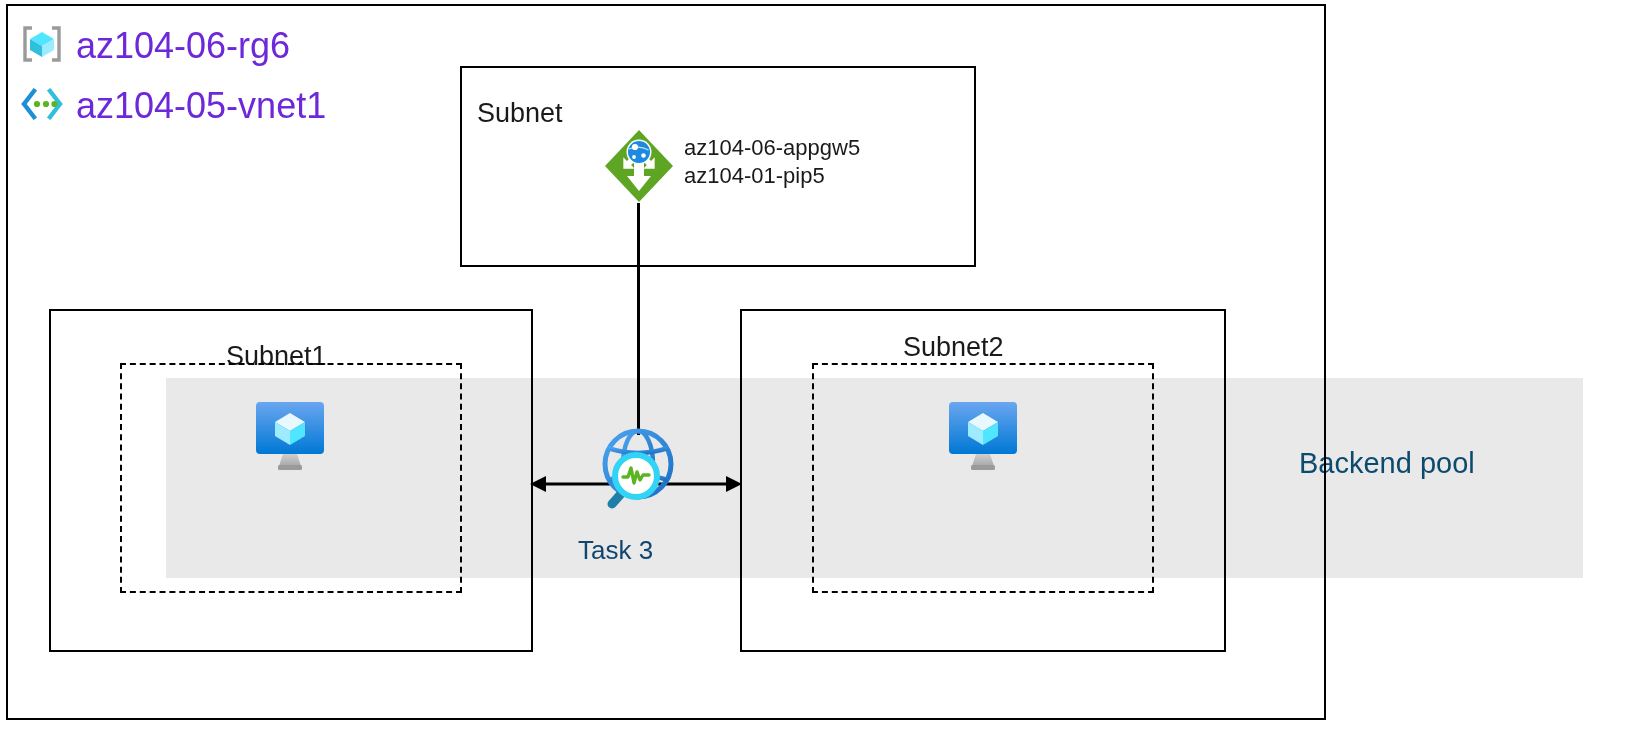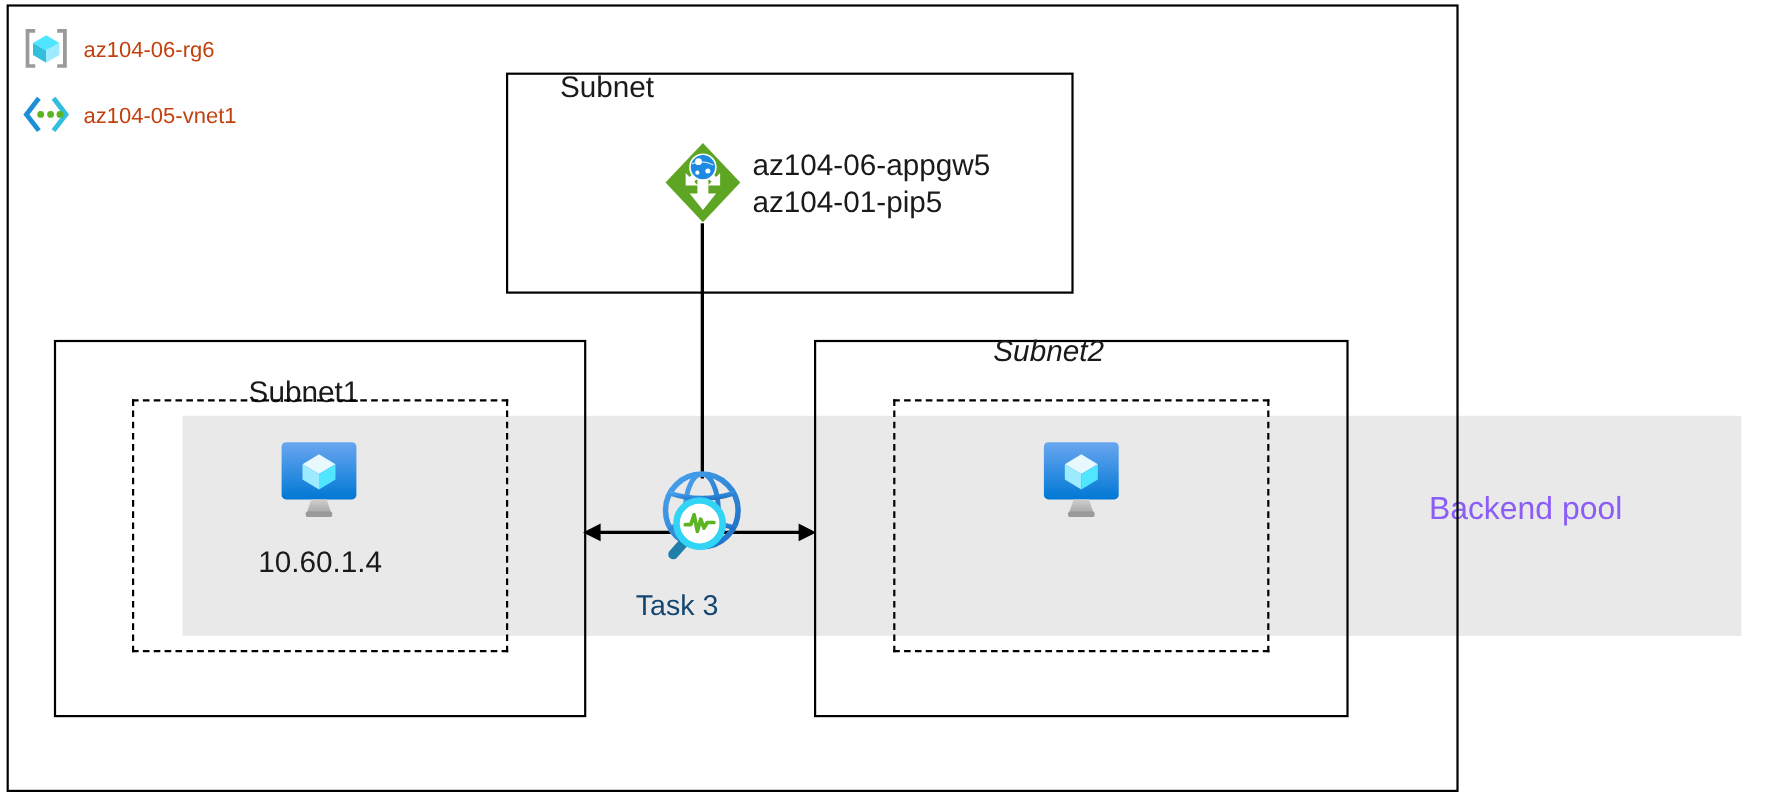--- a/index.html
+++ b/index.html
@@ -31,54 +31,54 @@
   }
 
   
   .pool-band {
     position: absolute;
     background: #e9e9e9;
   }
   .pool-label {
     position: absolute;
     font-size: 29px;
-    color: #8b5cf6;
+    color: #0c4a6e;
     white-space: nowrap;
   }
 
   
   .box-title {
     position: absolute;
     font-size: 27px;
     color: #1a1a1a;
     white-space: nowrap;
   }
   .legend-row {
     position: absolute;
     display: flex;
     align-items: center;
     gap: 12px;
   }
   .legend-label {
-    font-size: 20px;
-    color: #c2410c;
+    font-size: 36px;
+    color: #6d28d9;
     white-space: nowrap;
     text-align: right;
   }
   .node-label {
     position: absolute;
     font-size: 27px;
     color: #1a1a1a;
     text-align: center;
     white-space: nowrap;
     line-height: 1.22;
   }
   .gw-label {
     position: absolute;
-    font-size: 27px;
+    font-size: 22px;
     color: #1a1a1a;
     white-space: nowrap;
     line-height: 1.25;
   }
   .task-label {
     position: absolute;
     font-size: 26px;
     font-weight: normal;
     color: #12456f;
     white-space: nowrap;
@@ -135,21 +135,21 @@
         <path d="M30 7 L40 20 L30 33" fill="none" stroke="#32bedd" stroke-width="4.4" stroke-linecap="square"></path>
         <circle cx="17" cy="20" r="3.1" fill="#5bb522"></circle>
         <circle cx="26" cy="20" r="3.1" fill="#5bb522"></circle>
         <circle cx="34.5" cy="20" r="3.1" fill="#5bb522"></circle>
       </svg>
     </span>
     <span class="legend-label">az104-05-vnet1</span>
   </div>
 
   <div class="solid-box" style="left:460px; top:66px; width:516px; height:201px;"></div>
-  <div class="box-title" style="left:477px; top:64px;margin-left:32px;">Subnet</div>
+  <div class="box-title" style="left:477px; top:98px;">Subnet</div>
 
   <div class="vline" style="left:637px; top:203px; height:232px;"></div>
 
   <span class="icon" style="left:602px; top:126px;">
     <svg width="74" height="80" viewBox="0 0 74 80">
       <polygon points="37,4 71,40 37,76 3,40" fill="#5fa524"></polygon>
 
       <path d="M30 30 L30 37 L35 37 L27 45 L19 37 L24 37 L24 30 Z" fill="#ffffff" transform="rotate(45 27 37)"></path>
 
       <path d="M50 30 L50 37 L55 37 L47 45 L39 37 L44 37 L44 30 Z" fill="#ffffff" transform="rotate(-45 47 37)"></path>
@@ -190,25 +190,24 @@
       <path d="M35 56 L49 56 L53 68 L31 68 Z" fill="url(#vmStand1)"></path>
       <rect x="30" y="67" width="24" height="5" rx="1.5" fill="#9a9a9a"></rect>
 
       <polygon points="42,15 57,24 42,33 27,24" fill="#e8f8ff"></polygon>
       <polygon points="27,24 42,33 42,47 27,38" fill="#9cebff"></polygon>
       <polygon points="57,24 57,38 42,47 42,33" fill="#50e6ff"></polygon>
     </svg>
   </span>
 
   <div class="node-label" style="left:120px; top:495px; width:342px;">
-    <div>10.60.1.4</div>
   </div>
 
   <div class="solid-box" style="left:740px; top:309px; width:486px; height:343px;"></div>
-  <div class="box-title" style="left:903px; top:304px;font-style:italic;">Subnet2</div>
+  <div class="box-title" style="left:903px; top:332px;">Subnet2</div>
   <div class="dashed-box" style="left:812px; top:363px; width:342px; height:230px;"></div>
 
   <span class="icon" style="left:941px; top:398px;">
     <svg width="84" height="76" viewBox="0 0 84 76">
       <defs>
         <linearGradient id="vmScreen2" x1="0" y1="0" x2="0" y2="1">
           <stop offset="0%" stop-color="#6aa6f0"></stop>
           <stop offset="100%" stop-color="#0078d4"></stop>
         </linearGradient>
         <linearGradient id="vmStand2" x1="0" y1="0" x2="0" y2="1">

